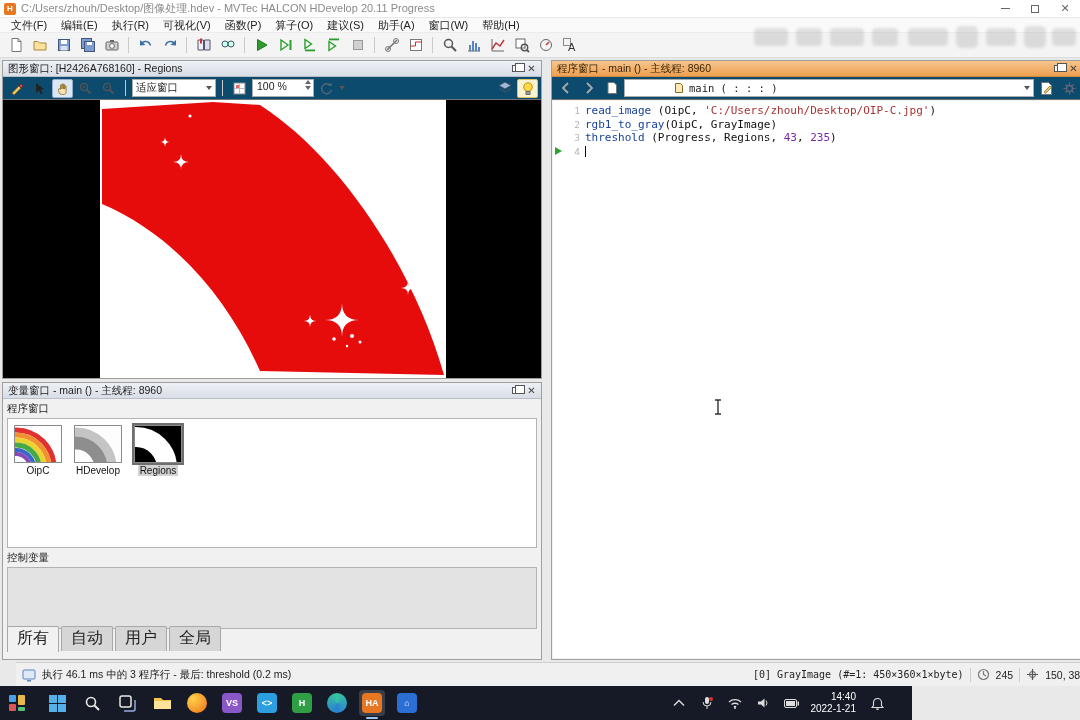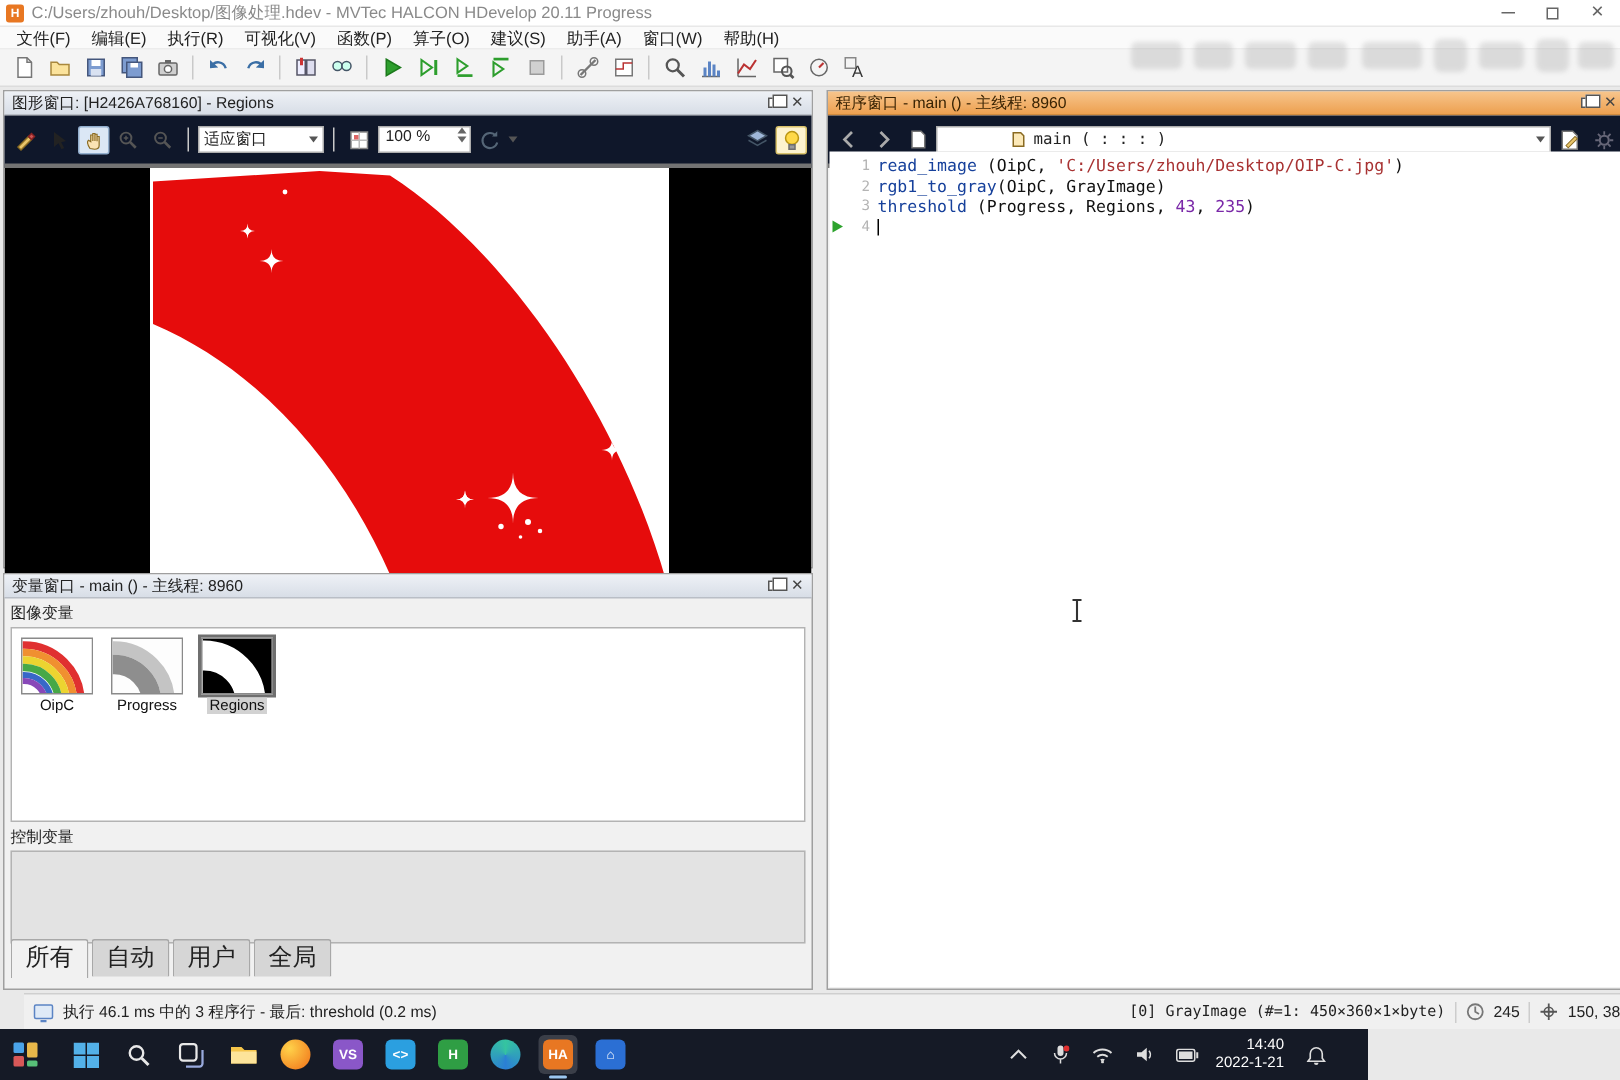--- a/index.html
+++ b/index.html
@@ -35,21 +35,21 @@
   .panel { background:#f1f1f1; border:1px solid #9f9f9f; }
   .phead { height:16px; display:flex; align-items:center; padding:0 2px 0 5px; font-size:10.5px; color:#222;
            background:linear-gradient(#eef1f6,#d8dee7); border-bottom:1px solid #b9bec6;}
   .phead.orange { background:linear-gradient(#f7c58c,#eda050); border-bottom:1px solid #cf8a3e; color:#3a2404;}
   .phead .ptitle { flex:1; white-space:nowrap; overflow:hidden;}
   .hbtn { width:15px; height:13px; display:flex; align-items:center; justify-content:center; margin-left:1px; border:1px solid transparent;}
   .float-glyph { width:8px; height:7px; border:1px solid #555; position:relative; background:#fff;}
   .float-glyph:before { content:""; position:absolute; left:2px; top:-3px; width:8px; height:7px; border:1px solid #555; background:#fff;}
   .xsmall { font-size:10px; color:#444; line-height:1;}
 
-  .subtool { height:35px; background:#0f172a; border-bottom:3px solid #737373; display:flex; align-items:center; padding:0 3px; gap:2px;}
+  .subtool { height:23px; background:#0c4a6e; border-bottom:1px solid #737373; display:flex; align-items:center; padding:0 3px; gap:2px;}
   .gbtn { width:21px; height:19px; display:flex; align-items:center; justify-content:center; border-radius:2px; border:1px solid transparent;}
   .gbtn.pressed { background:#dbe7f5; border:1px solid #92aecd;}
   .gbtn.bulb { background:#fdf3cf; border:1px solid #d9c26a;}
   .combo { height:18px; background:#fff; border:1px solid #adadad; display:flex; align-items:center; font-size:10.5px; color:#222; padding:0 3px; gap:4px;}
   .caret-down { width:0; height:0; border-left:3.5px solid transparent; border-right:3.5px solid transparent; border-top:4px solid #555;}
   .spin { height:18px; background:#fff; border:1px solid #adadad; display:flex; align-items:flex-start; font-size:10.5px; padding:0 2px 0 4px; color:#222;}
   .spin .updown { display:flex; flex-direction:column; gap:2px; margin-left:4px;}
   .tri-up { width:0;height:0;border-left:3px solid transparent;border-right:3px solid transparent;border-bottom:4px solid #666;}
   .tri-dn { width:0;height:0;border-left:3px solid transparent;border-right:3px solid transparent;border-top:4px solid #666;}
 
@@ -390,21 +390,21 @@
 <div class="abs panel" style="left:2px; top:382px; width:540px; height:278px;">
   <div class="phead">
     <span class="ptitle">变量窗口 - main () - 主线程: 8960</span>
     <div class="hbtn">
         <div class="float-glyph"></div>
       </div>
     <div class="hbtn">
         <span class="xsmall">✕</span>
       </div>
   </div>
-  <div class="sect-label">图像变量</div>
+  <div class="sect-label">程序窗口</div>
   <div class="img-area">
     <div class="thumb">
       <div class="box">
         <svg width="48" height="38">
           <rect width="48" height="38" fill="#fff"></rect>
           <g fill="none">
             <circle cx="1" cy="42" r="38" stroke="#e03030" stroke-width="5"></circle>
             <circle cx="1" cy="42" r="33" stroke="#f09030" stroke-width="5"></circle>
             <circle cx="1" cy="42" r="28" stroke="#ecd430" stroke-width="5"></circle>
             <circle cx="1" cy="42" r="23" stroke="#47a847" stroke-width="5"></circle>
@@ -418,21 +418,21 @@
     <div class="thumb">
       <div class="box">
         <svg width="48" height="38">
           <rect width="48" height="38" fill="#fdfdfd"></rect>
           <g fill="none">
             <circle cx="1" cy="42" r="36" stroke="#c4c4c4" stroke-width="9"></circle>
             <circle cx="1" cy="42" r="25" stroke="#8e8e8e" stroke-width="13"></circle>
           </g>
         </svg>
       </div>
-      <div class="tlabel">Progress</div>
+      <div class="tlabel">HDevelop</div>
     </div>
     <div class="thumb selected">
       <div class="box">
         <svg width="48" height="38">
           <rect width="48" height="38" fill="#000"></rect>
           <circle cx="1" cy="42" r="31" stroke="#fff" stroke-width="20" fill="none"></circle>
         </svg>
       </div>
       <div class="tlabel">Regions</div>
     </div>

